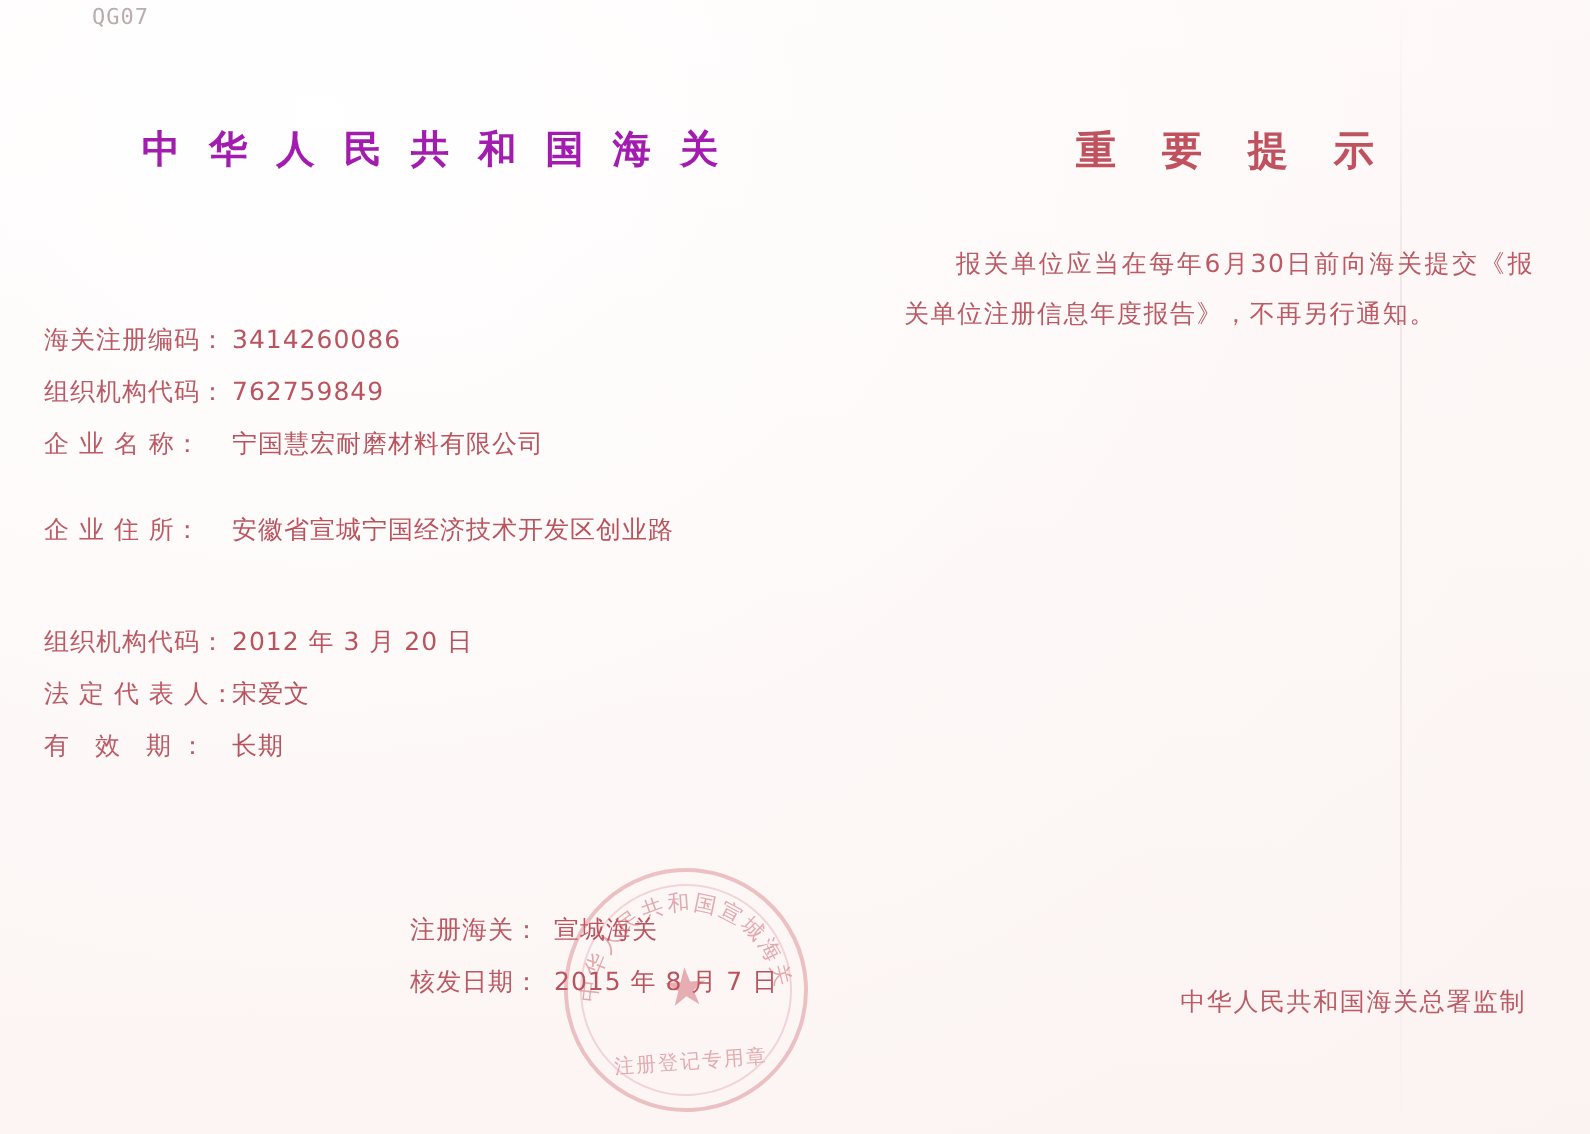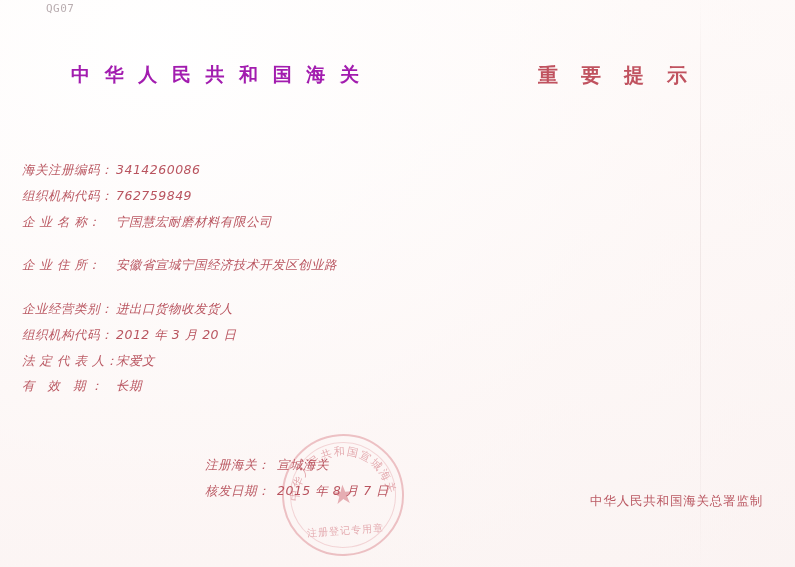--- a/index.html
+++ b/index.html
@@ -64,21 +64,20 @@
     left: 22px;
     top: 163px;
     width: 400px;
   }
   .field-row {
     display: flex;
     align-items: center;
     font-size: 12.5px;
     color: #bb5a64;
     line-height: 1.1;
-    font-style: italic;
   }
   .field-label {
     width: 94px;
     flex: 0 0 94px;
     letter-spacing: 0.5px;
     white-space: nowrap;
   }
   .field-label.sp {
     letter-spacing: 4.5px;
   }
@@ -231,24 +230,20 @@
       <span class="field-value">宁国慧宏耐磨材料有限公司</span>
     </div>
     <div class="gap-l"></div>
 
     <div class="field-row">
       <span class="field-label">企 业 住 所：</span>
       <span class="field-value">安徽省宣城宁国经济技术开发区创业路</span>
     </div>
     <div class="gap-l"></div>
 
-    <div class="field-row">
-      <span class="field-label">企业经营类别：</span>
-      <span class="field-value">进出口货物收发货人</span>
-    </div>
     <div class="gap-s"></div>
 
     <div class="field-row">
       <span class="field-label">组织机构代码：</span>
       <span class="field-value">2012 年 3 月 20 日</span>
     </div>
     <div class="gap-s"></div>
 
     <div class="field-row">
       <span class="field-label">法 定 代 表 人：</span>
@@ -286,14 +281,15 @@
       </text>
     </svg>
     <div class="stamp-star">★</div>
     <div class="stamp-bottom">注册登记专用章</div>
   </div>
 
 </div>
 
 <div class="notice">
   <div class="notice-title">重 要 提 示</div>
+  <div class="notice-body">报关单位应当在每年6月30日前向海关提交《报关单位注册信息年度报告》，不再另行通知。</div>
   <div class="issuer">中华人民共和国海关总署监制</div>
 </div>
 
 </body></html>

